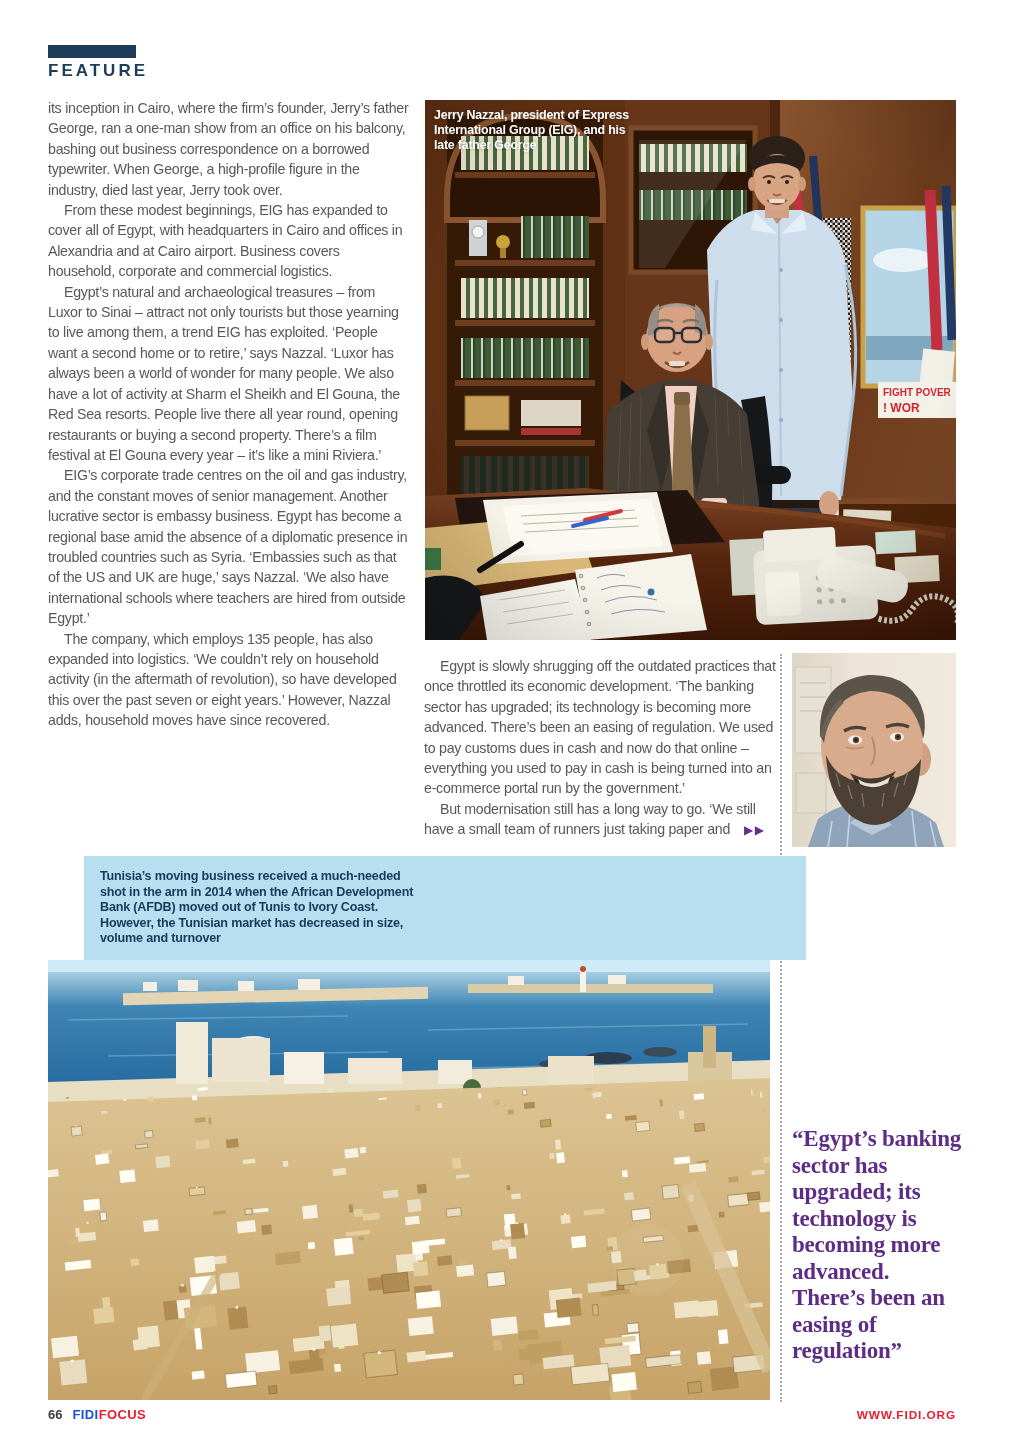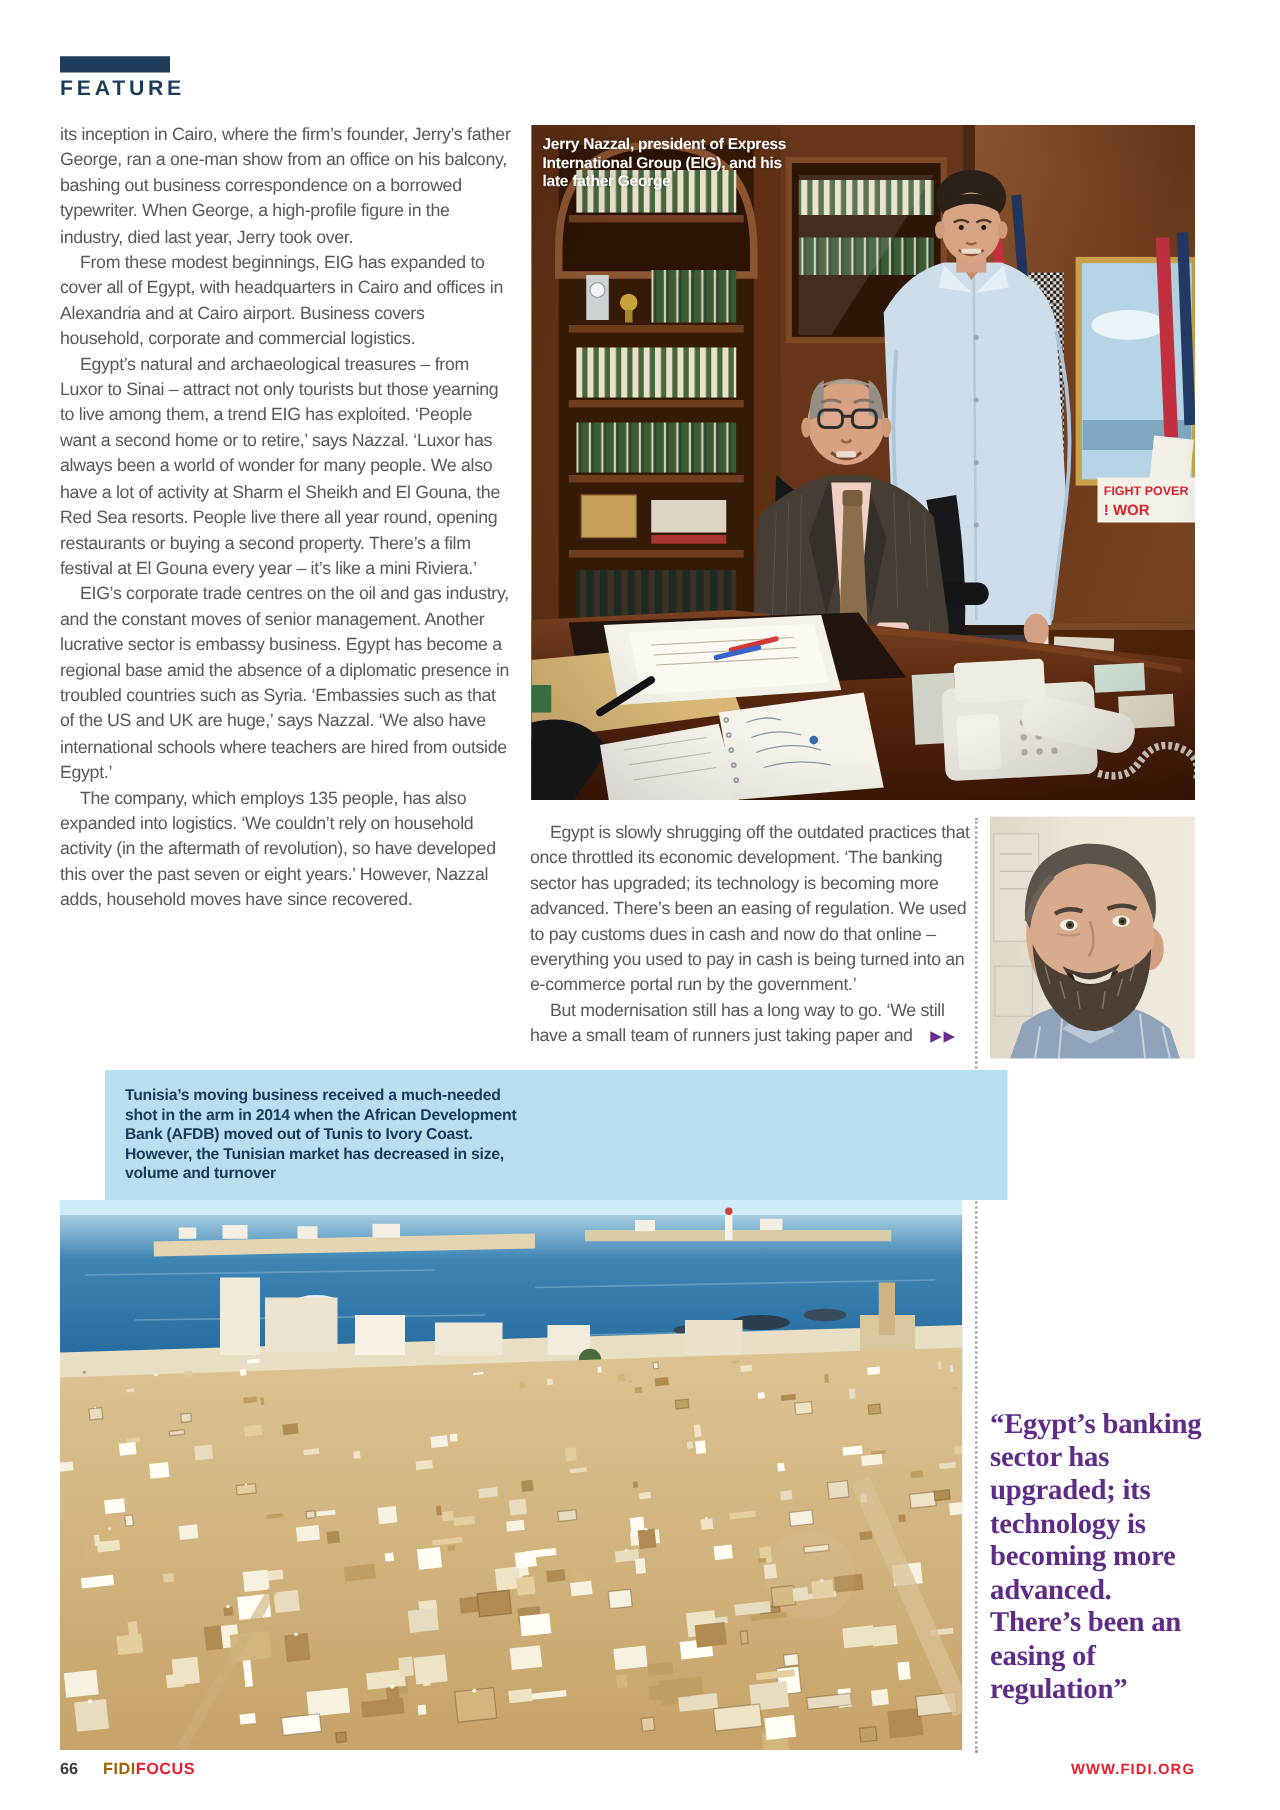--- a/index.html
+++ b/index.html
@@ -32,21 +32,21 @@
   #tunis-cap{position:absolute;left:16px;top:13px;width:322px;color:#173a5a;font-weight:bold;
              font-size:12.6px;line-height:15.6px;letter-spacing:-0.2px;}
   #tunis{position:absolute;left:48px;top:960px;width:722px;height:440px;overflow:hidden;}
   #tunis svg{display:block;width:100%;height:100%;}
   
   #quote{position:absolute;left:792px;top:1126px;width:174px;color:#5e2c87;
          font-family:"Liberation Serif","DejaVu Serif",serif;font-weight:bold;
          font-size:23px;line-height:26.5px;letter-spacing:-0.2px;}
   
   #footer-left{position:absolute;left:48px;top:1407px;font-size:13px;font-weight:bold;color:#3c3c3e;}
-  #footer-left .fidi{color:#a16207;margin-left:20px;letter-spacing:0.4px;}
+  #footer-left .fidi{color:#1d4ed8;margin-left:10px;letter-spacing:0.4px;}
   #footer-left .focus{color:#ec1c2e;letter-spacing:0.4px;}
   #footer-right{position:absolute;left:792px;top:1408px;width:164px;text-align:right;
                 font-size:11.8px;font-weight:bold;color:#ec1c2e;letter-spacing:0.9px;}
 </style>
 </head>
 <body>
 
 <div id="page">
 
   <div id="kicker-bar"></div>

